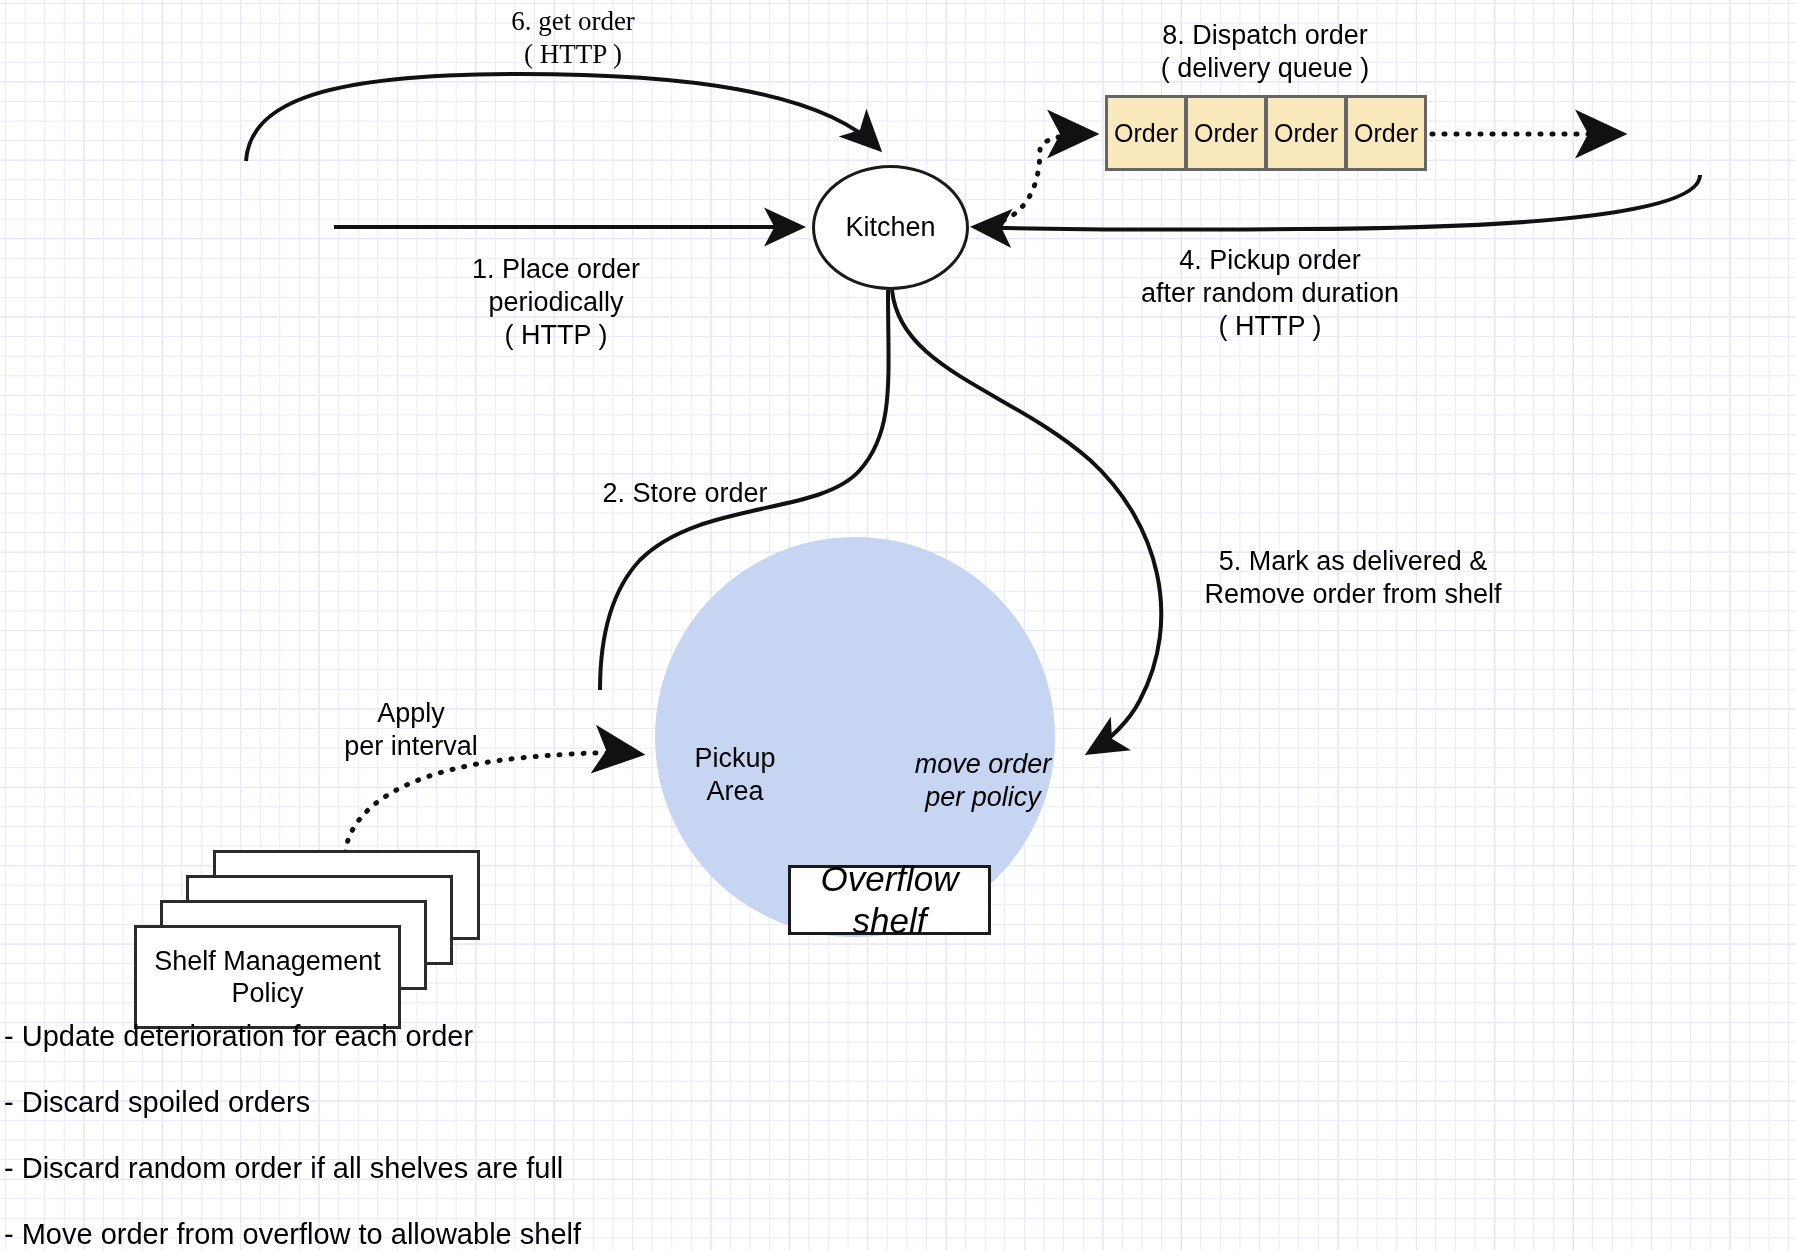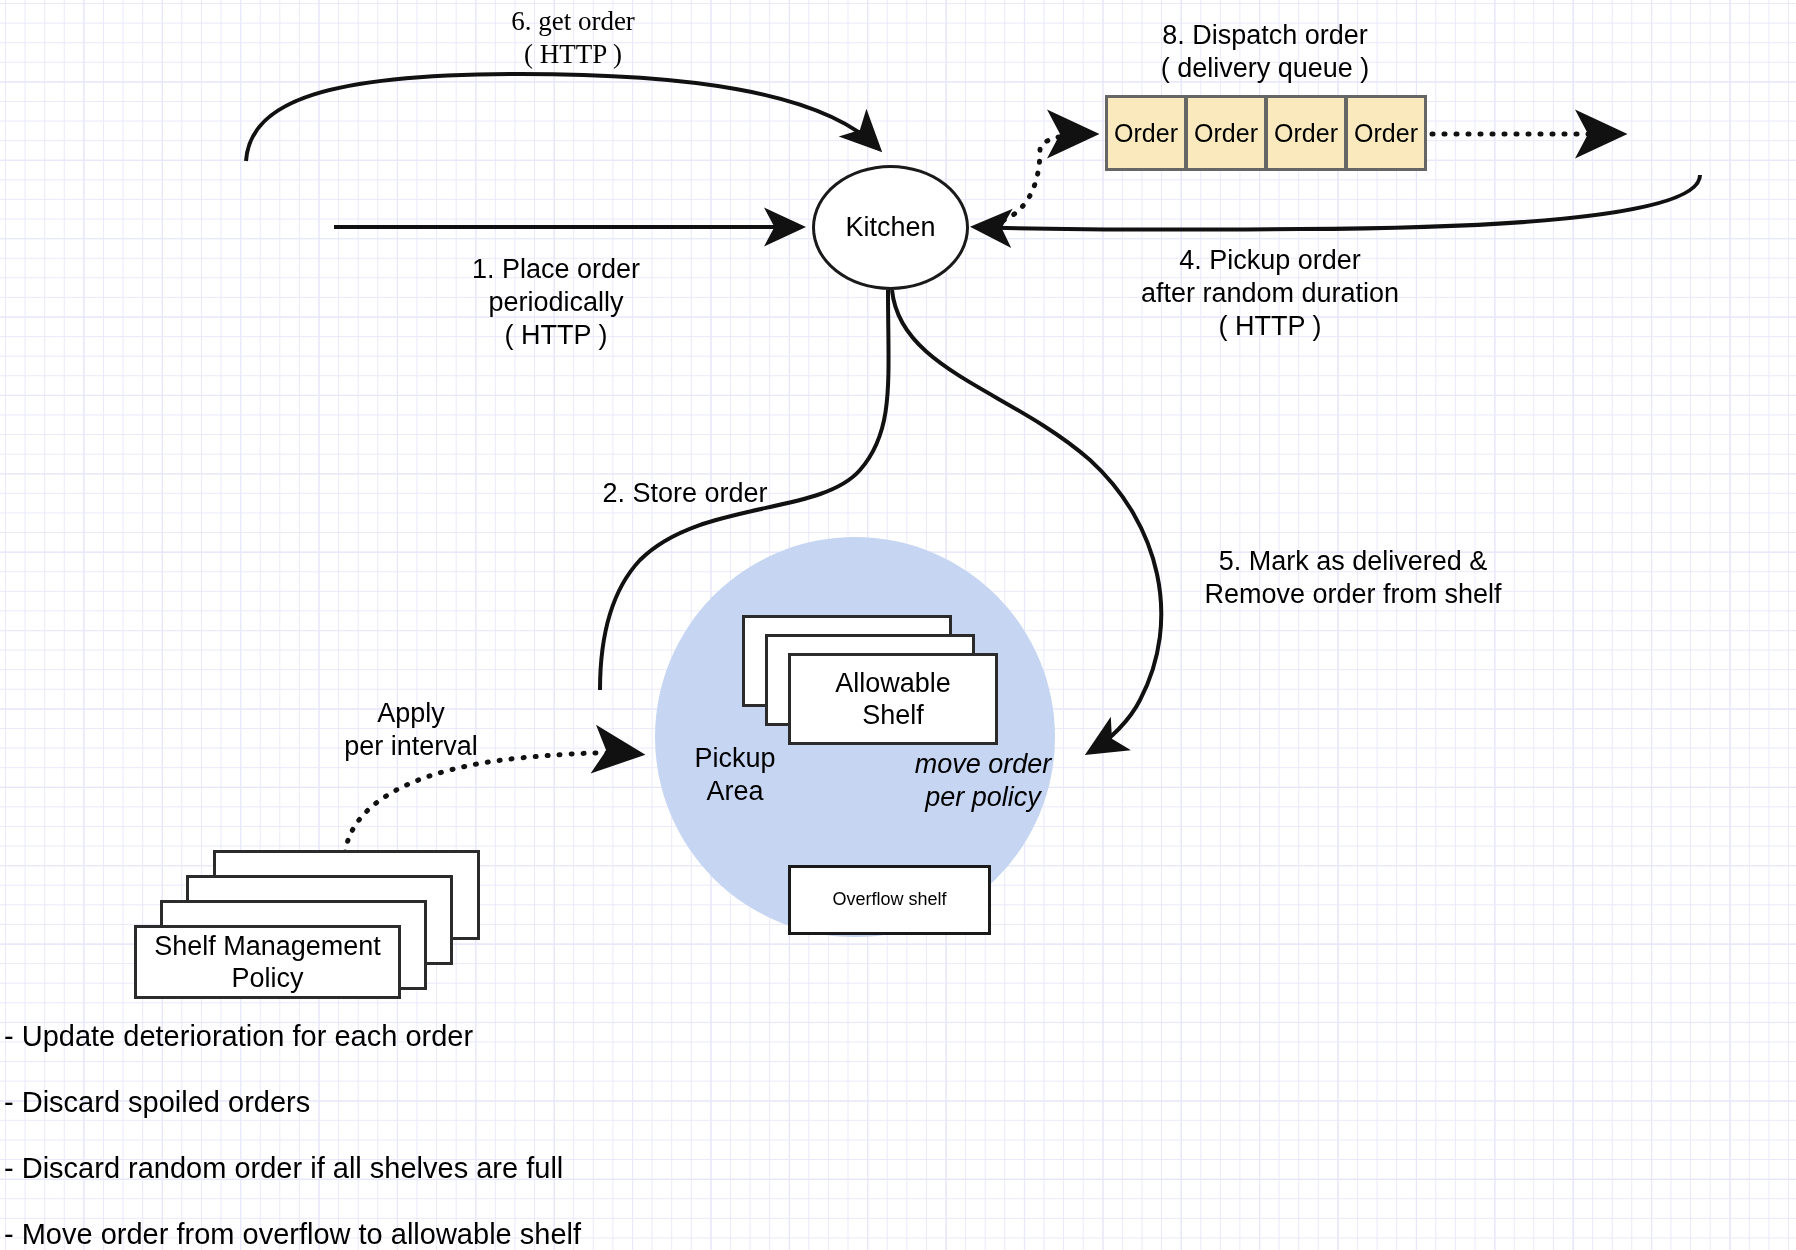--- a/index.html
+++ b/index.html
@@ -44,21 +44,22 @@
     background: #ffffff;
     font-size: 27px;
   }
   .circle-area {
     border-radius: 50%;
     background: #c5d5f2;
   }
   .rect-plain {
     border: 3px solid #1a1a1a;
     background: #ffffff;
-    font-size: 18px;
+    font-size: 35px;
+    font-style: italic;
   }
   .stack-layer {
     position: absolute;
     border: 3px solid #2b2b2b;
     background: #ffffff;
     box-sizing: border-box;
   }
   .order-cell {
     position: absolute;
     box-sizing: border-box;
@@ -121,36 +122,28 @@
   </svg>
 
   <div class="node circle-area" style="left:655px; top:537px; width:400px; height:400px;"></div>
   <div class="label center" style="left:735px; top:742px; text-align:center;">Pickup
 Area</div>
 
 
   <div class="node ellipse" style="left:812px; top:165px; width:157px; height:125px;">Kitchen</div>
 
 
-  <div style="position:absolute; left:742px; top:615px; width:260px; height:130px;">
-    <div class="stack-layer" style="left:0px; top:0px; width:210px; height:92px;"></div>
-    <div class="stack-layer" style="left:23px; top:19px; width:210px; height:92px;"></div>
-    <div class="stack-layer" style="left:46px; top:38px; width:210px; height:92px; display:flex; align-items:center; justify-content:center;">
-      <span class="node" style="position:static; font-size:27px; white-space:pre-line;">Allowable
-Shelf</span>
-    </div>
-  </div>
 
   <div class="node rect-plain" style="left:788px; top:865px; width:203px; height:70px;">Overflow shelf</div>
 
   <div style="position:absolute; left:134px; top:850px; width:350px; height:150px;">
     <div class="stack-layer" style="left:79px; top:0px; width:267px; height:90px;"></div>
     <div class="stack-layer" style="left:52px; top:25px; width:267px; height:90px;"></div>
     <div class="stack-layer" style="left:26px; top:50px; width:267px; height:90px;"></div>
-    <div class="stack-layer" style="left:0px; top:75px; width:267px; height:74px; display:flex; align-items:center; justify-content:center;">
+    <div class="stack-layer" style="left:0px; top:75px; width:267px; height:104px; display:flex; align-items:center; justify-content:center;">
       <span style="font-size:27px; line-height:1.2; text-align:center; white-space:pre-line;">Shelf Management
 Policy</span>
     </div>
   </div>
 
   <div style="position:absolute; left:1105px; top:95px; width:327px; height:76px;">
     <div class="order-cell" style="left:0px; top:0px; width:82px; height:76px;">Order</div>
     <div class="order-cell" style="left:80px; top:0px; width:82px; height:76px;">Order</div>
     <div class="order-cell" style="left:160px; top:0px; width:82px; height:76px;">Order</div>
     <div class="order-cell" style="left:240px; top:0px; width:82px; height:76px;">Order</div>

